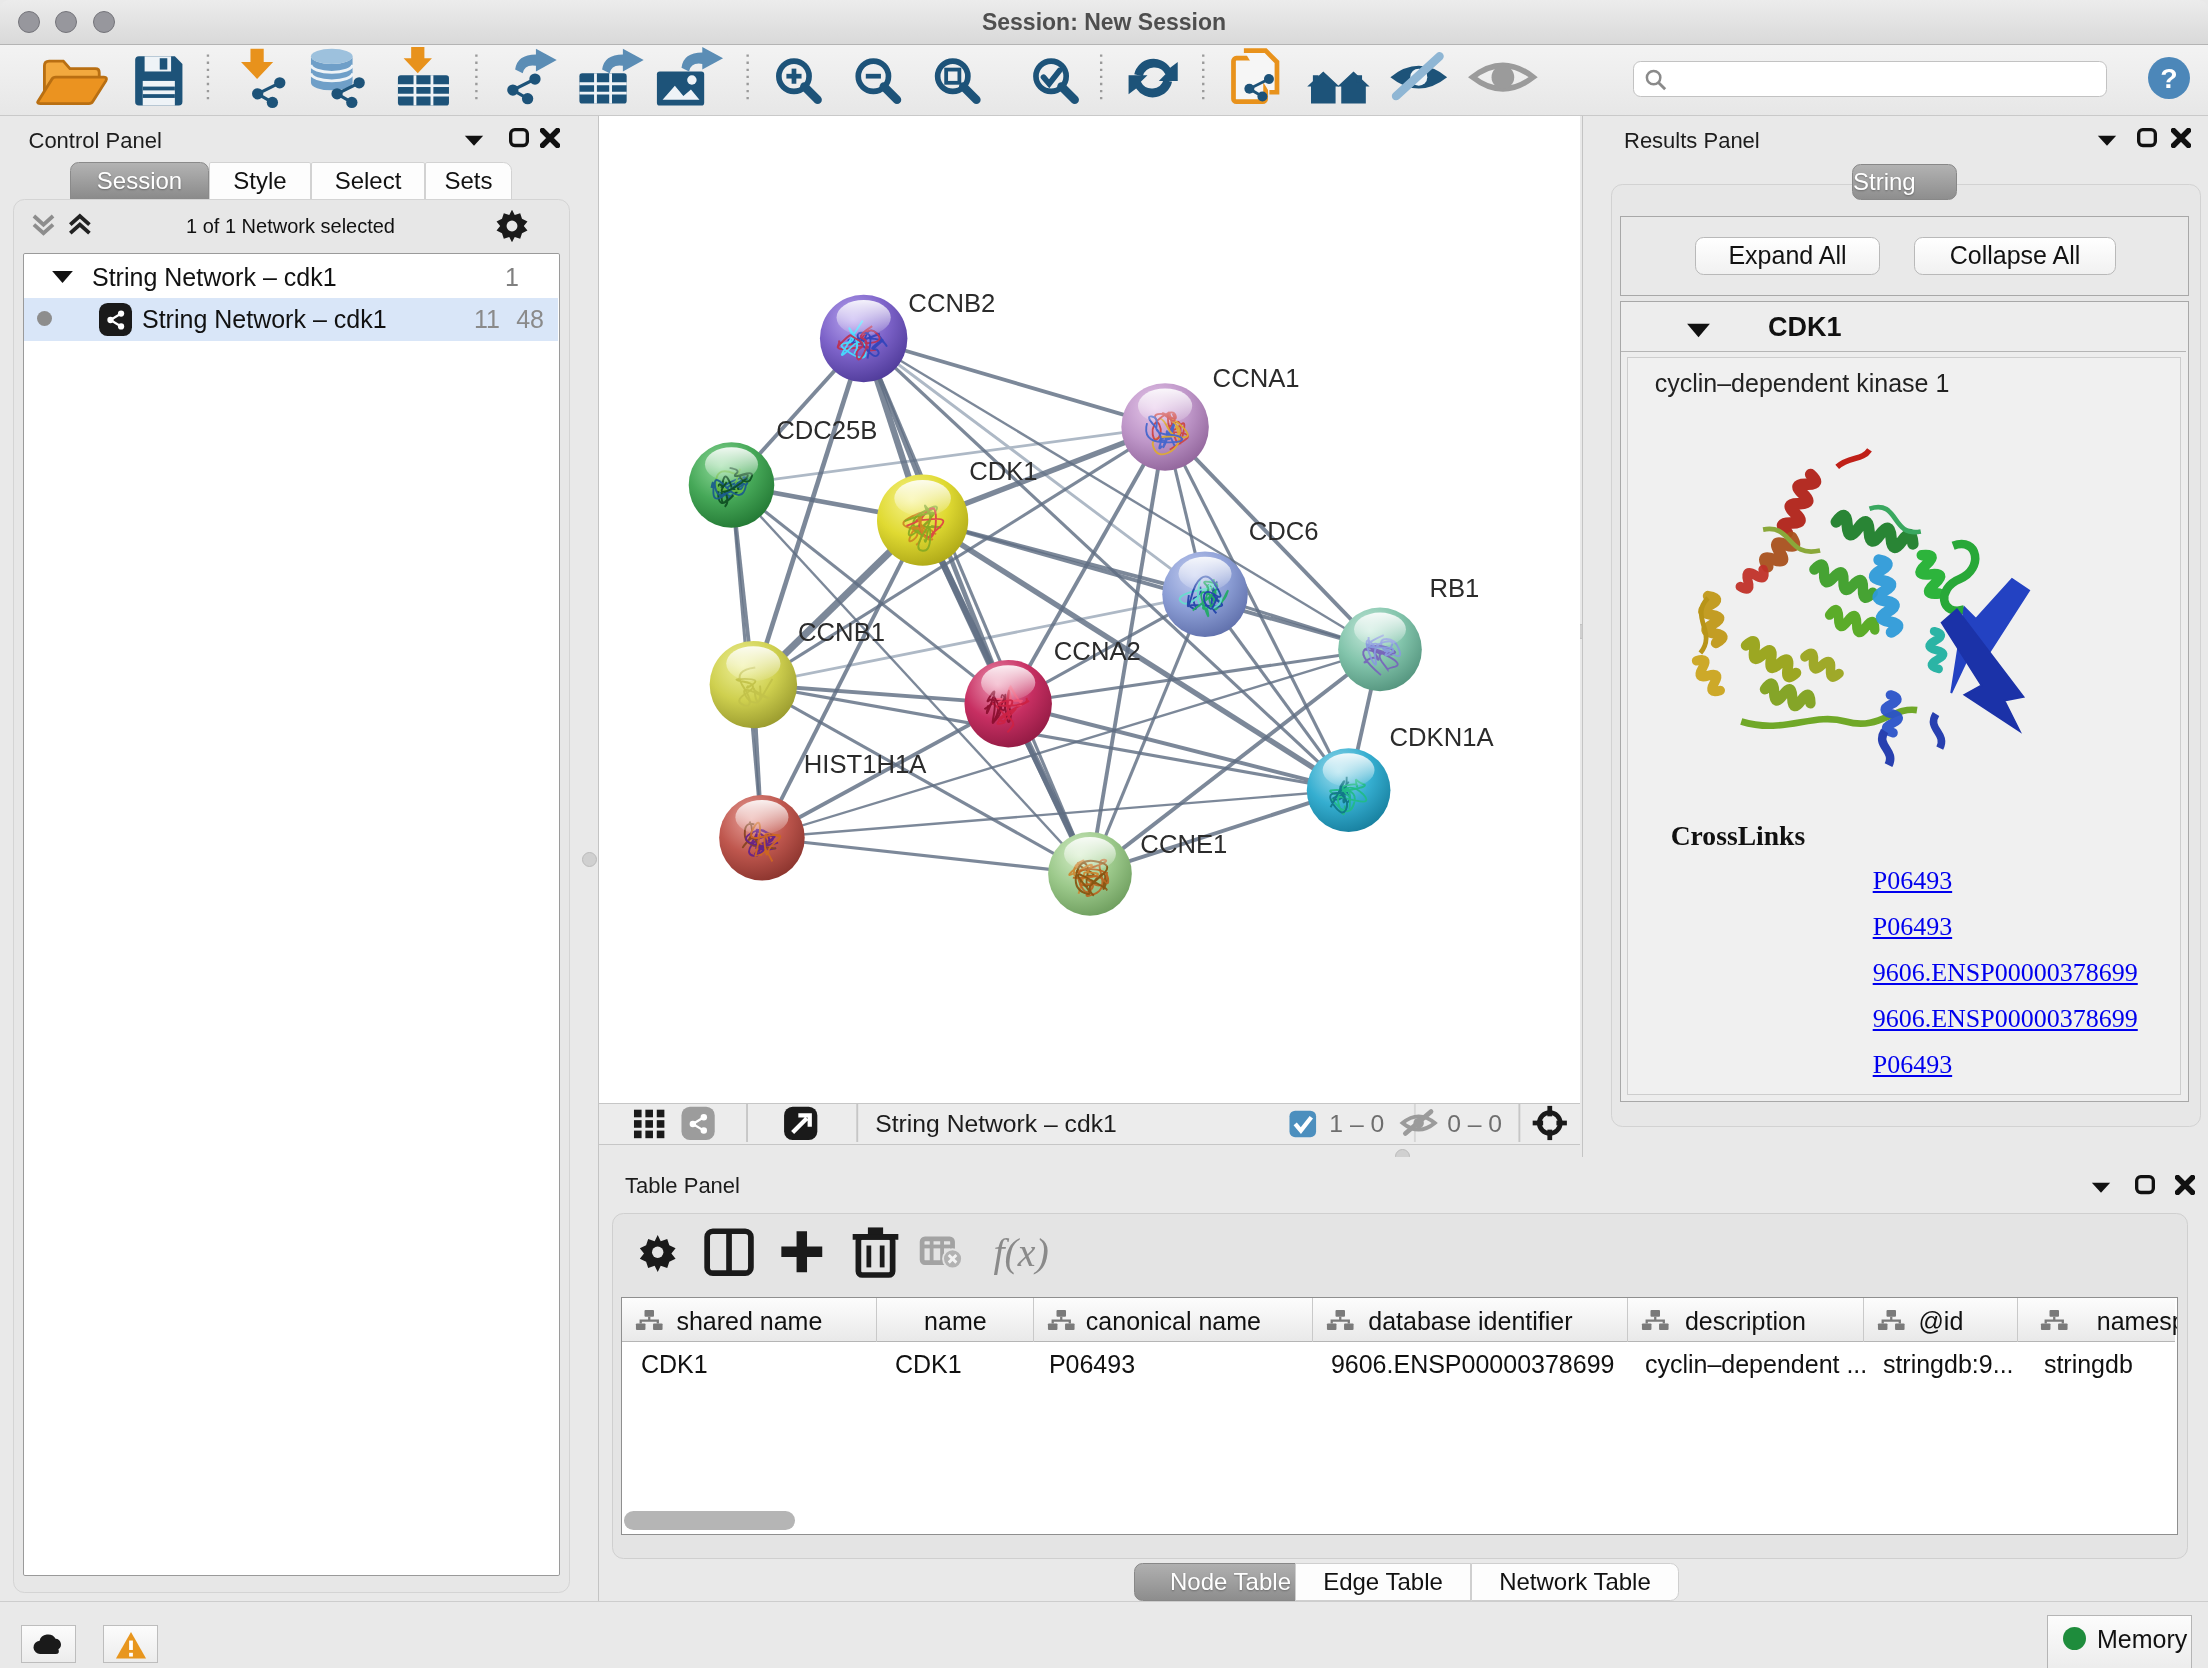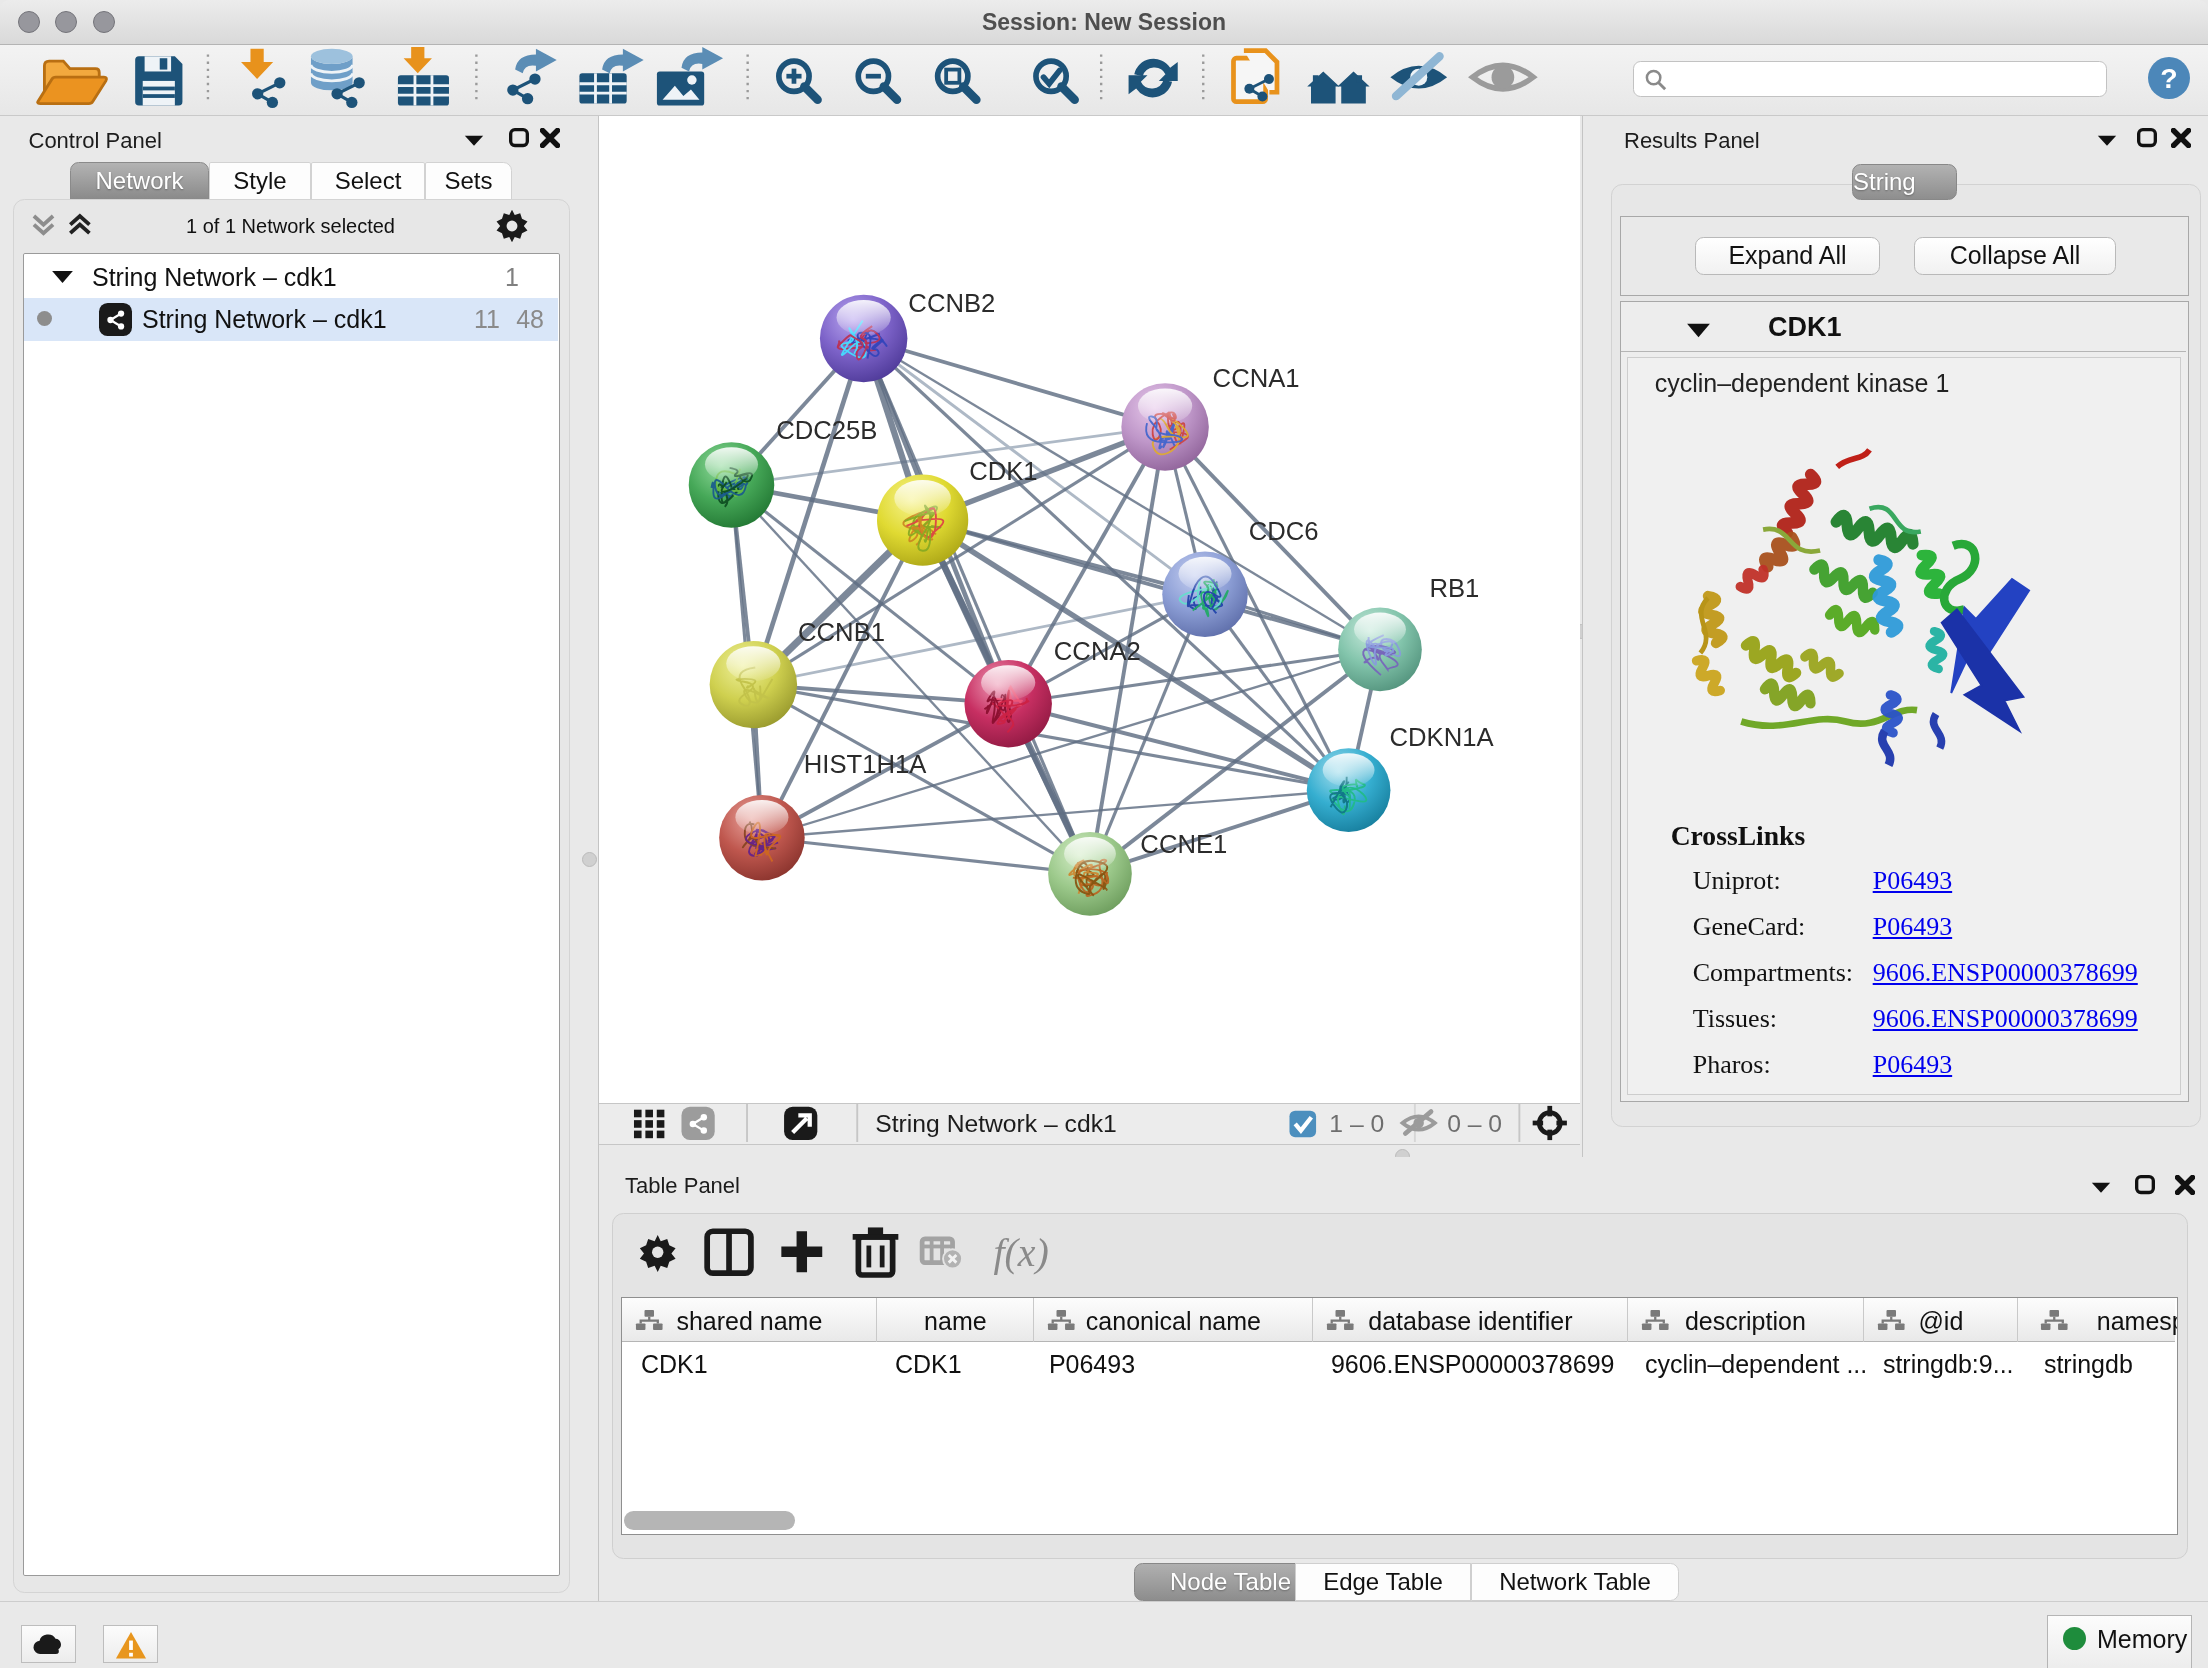--- a/index.html
+++ b/index.html
@@ -164,21 +164,21 @@
  <div class="abs ptitle" style="left:28.5px;top:12.4px;">Control Panel</div>
  <svg class="abs" style="left:464px;top:14.3px;" width="20" height="20" viewBox="0 0 24 24">
       <path d="M1 7 L23 7 L12 19 Z" fill="#111"></path>
     </svg>
  <svg class="abs" style="left:509px;top:12.4px;" width="20" height="20" viewBox="0 0 24 24">
       <rect x="2" y="2" width="20" height="19" rx="5" fill="none" stroke="#111" stroke-width="4"></rect>
     </svg>
  <svg class="abs" style="left:540px;top:12.4px;" width="20" height="20" viewBox="0 0 24 24">
       <path d="M3 3 L21 21 M21 3 L3 21" stroke="#111" stroke-width="6.5" stroke-linecap="round"></path>
     </svg>
- <div class="abs" style="left:70px;top:46px;width:139px;height:38px;background:linear-gradient(#b3b3b3,#8a8a8a);border:1px solid #8a8a8a;border-radius:8.6px 8.6px 0 0;color:#fff;font-size:24px;text-align:center;line-height:36px;text-shadow:0 1px 1.9px rgba(0,0,0,0.3);">Network</div>
+ <div class="abs" style="left:70px;top:46px;width:139px;height:38px;background:linear-gradient(#b3b3b3,#8a8a8a);border:1px solid #8a8a8a;border-radius:8.6px 8.6px 0 0;color:#fff;font-size:24px;text-align:center;line-height:36px;text-shadow:0 1px 1.9px rgba(0,0,0,0.3);">Session</div>
  <div class="abs" style="left:209px;top:46px;width:102px;height:38px;background:#fdfdfd;border:1px solid #d2d2d2;border-radius:1.9px 1.9px 0 0;color:#111;font-size:24px;text-align:center;line-height:36px;">Style</div>
  <div class="abs" style="left:311px;top:46px;width:114px;height:38px;background:#fdfdfd;border:1px solid #d2d2d2;border-radius:1.9px 1.9px 0 0;color:#111;font-size:24px;text-align:center;line-height:36px;">Select</div>
  <div class="abs" style="left:425px;top:46px;width:87px;height:38px;background:#fdfdfd;border:1px solid #d2d2d2;border-radius:1.9px 8.6px 0 0;color:#111;font-size:24px;text-align:center;line-height:36px;">Sets</div>
  <div class="abs" style="left:13.3px;top:83px;width:557px;height:1394px;background:#e7e7e7;border:1px solid #d4d4d4;border-radius:11.4px;"></div>
  <svg class="abs" style="left:32px;top:97px;" width="67" height="27" viewBox="0 0 70 28">
   <path d="M2 3 L12 12 L22 3 M2 12 L12 21 L22 12" fill="none" stroke="#8d8d8d" stroke-width="4"></path>
   <path d="M40 12 L50 3 L60 12 M40 21 L50 12 L60 21" fill="none" stroke="#222" stroke-width="4"></path>
  </svg>
  <div class="abs" style="left:105px;top:99px;width:371px;text-align:center;font-size:20px;color:#111;">1 of 1 Network selected</div>
  <svg class="abs" style="left:492px;top:90px;" width="40" height="40" viewBox="0 0 44 44">
@@ -562,23 +562,20 @@
             <path d="M118 88 C150 82 142 118 178 110" stroke="#8aa83a" stroke-width="5"></path>
             <path d="M230 66 C262 56 252 96 284 90" stroke="#3aa860" stroke-width="5"></path>
             <path d="M398 152 L344 236 L334 222 L316 260 L330 170 L342 182 L380 140 Z" fill="#2342c2" stroke="#2342c2" stroke-width="2"></path>
             <path d="M322 172 L392 264 L372 268 L388 300 L330 262 L348 252 L306 186 Z" fill="#1b32a8" stroke="#1b32a8" stroke-width="2"></path>
             <path d="M252.0,262.0 Q265.5,266.1 252.7,272.0 Q239.9,277.9 253.4,281.9 Q266.9,286.0 254.1,291.9 Q241.3,297.8 254.8,301.9" fill="none" stroke="#2a52c8" stroke-width="10" stroke-opacity="0.95" stroke-linecap="round"></path>
             <path d="M246 300 C236 316 258 320 250 336" stroke="#2840b0" stroke-width="9"></path>
             <path d="M300 282 C290 298 312 302 304 318" stroke="#2840b0" stroke-width="8"></path>
           </g>
         </svg>
      <div class="abs" style="left:43px;top:462px;font-family:'Liberation Serif',serif;font-size:27.6px;font-weight:bold;color:#111;">CrossLinks</div>
-     <div class="abs" style="left:65px;top:500px;font-family:'Liberation Serif',serif;font-size:26px;color:#111;line-height:46px;">
-       Uniprot:<br>GeneCard:<br>Compartments:<br>Tissues:<br>Pharos:
-     </div>
      <div class="abs" style="left:245px;top:500px;font-family:'Liberation Serif',serif;font-size:26px;color:#0000EE;line-height:46px;text-decoration:underline;">
        P06493<br>P06493<br>9606.ENSP00000378699<br>9606.ENSP00000378699<br>P06493
      </div>
    </div>
  </div>
 </div>
 
 <div class="abs" style="left:599px;top:1157px;width:1609px;height:444px;background:#e9e9e9;">
  <div class="abs ptitle" style="left:26px;top:16px;">Table Panel</div>
  <svg class="abs" style="left:1492px;top:20px;" width="20" height="20" viewBox="0 0 24 24">

